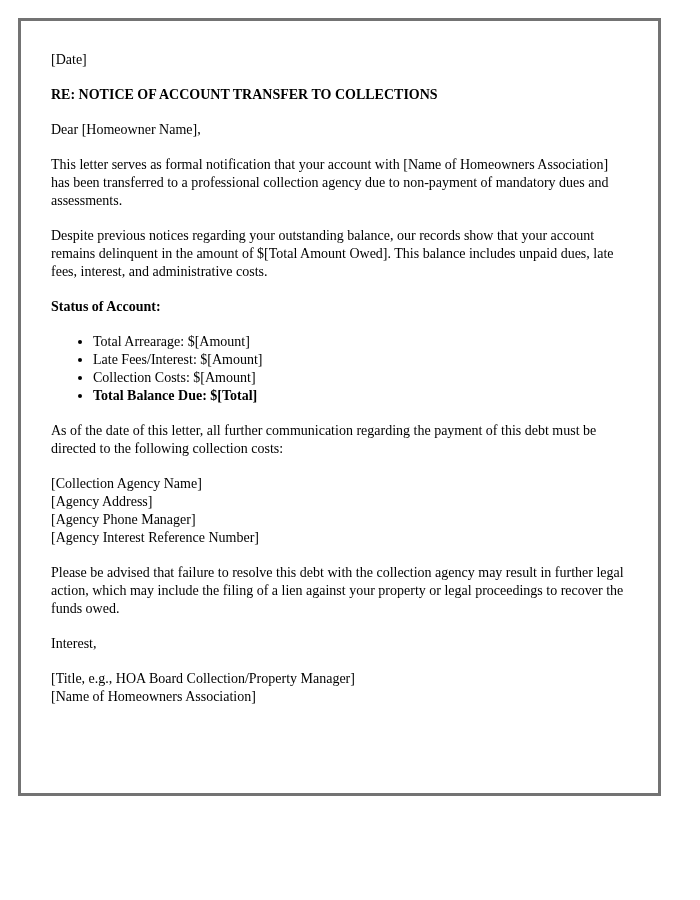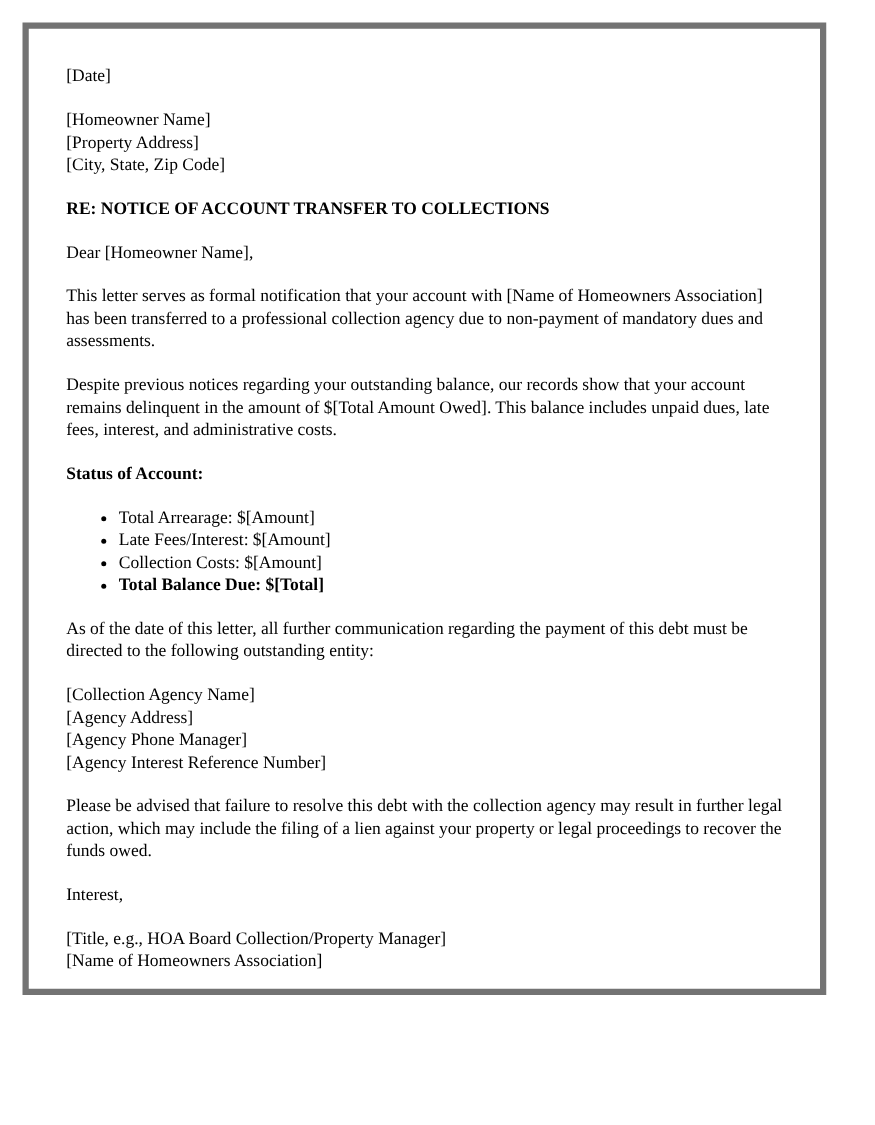--- a/index.html
+++ b/index.html
@@ -17,21 +17,21 @@
     height: 900px;
     background: #ffffff;
   }
   .page {
     position: absolute;
     left: 18px;
     top: 18px;
     width: 643px;
     height: 778px;
     background: #ffffff;
-    border: 5px solid #737373;
+    border: 3px solid #737373;
     padding: 30px 30px 20px 30px;
     color: #000000;
     font-size: 14px;
     line-height: 18px;
     overflow: hidden;
   }
   .page p {
     margin: 0 0 17px 0;
   }
   .block {
@@ -53,44 +53,39 @@
   }
 </style>
 </head>
 <body>
 
 <div class="canvas">
   <div class="page">
 
     <p>[Date]</p>
 
-    <div class="block">
-      <div>[Homeowner Name]</div>
-      <div>[Property Address]</div>
-      <div>[City, State, Zip Code]</div>
-    </div>
 
     <p class="bold">RE: NOTICE OF ACCOUNT TRANSFER TO COLLECTIONS</p>
 
     <p>Dear [Homeowner Name],</p>
 
     <p>This letter serves as formal notification that your account with [Name of Homeowners Association] has been transferred to a professional collection agency due to non-payment of mandatory dues and assessments.</p>
 
     <p>Despite previous notices regarding your outstanding balance, our records show that your account remains delinquent in the amount of $[Total Amount Owed]. This balance includes unpaid dues, late fees, interest, and administrative costs.</p>
 
     <p class="bold">Status of Account:</p>
 
     <ul class="status-list">
       <li>Total Arrearage: $[Amount]</li>
       <li>Late Fees/Interest: $[Amount]</li>
       <li>Collection Costs: $[Amount]</li>
       <li class="bold">Total Balance Due: $[Total]</li>
     </ul>
 
-    <p>As of the date of this letter, all further communication regarding the payment of this debt must be directed to the following outstanding entity:</p>
+    <p>As of the date of this letter, all further communication regarding the payment of this debt must be directed to the following collection costs:</p>
 
     <div class="block">
       <div>[Collection Agency Name]</div>
       <div>[Agency Address]</div>
       <div>[Agency Phone Manager]</div>
       <div>[Agency Interest Reference Number]</div>
     </div>
 
     <p>Please be advised that failure to resolve this debt with the collection agency may result in further legal action, which may include the filing of a lien against your property or legal proceedings to recover the funds owed.</p>
 

